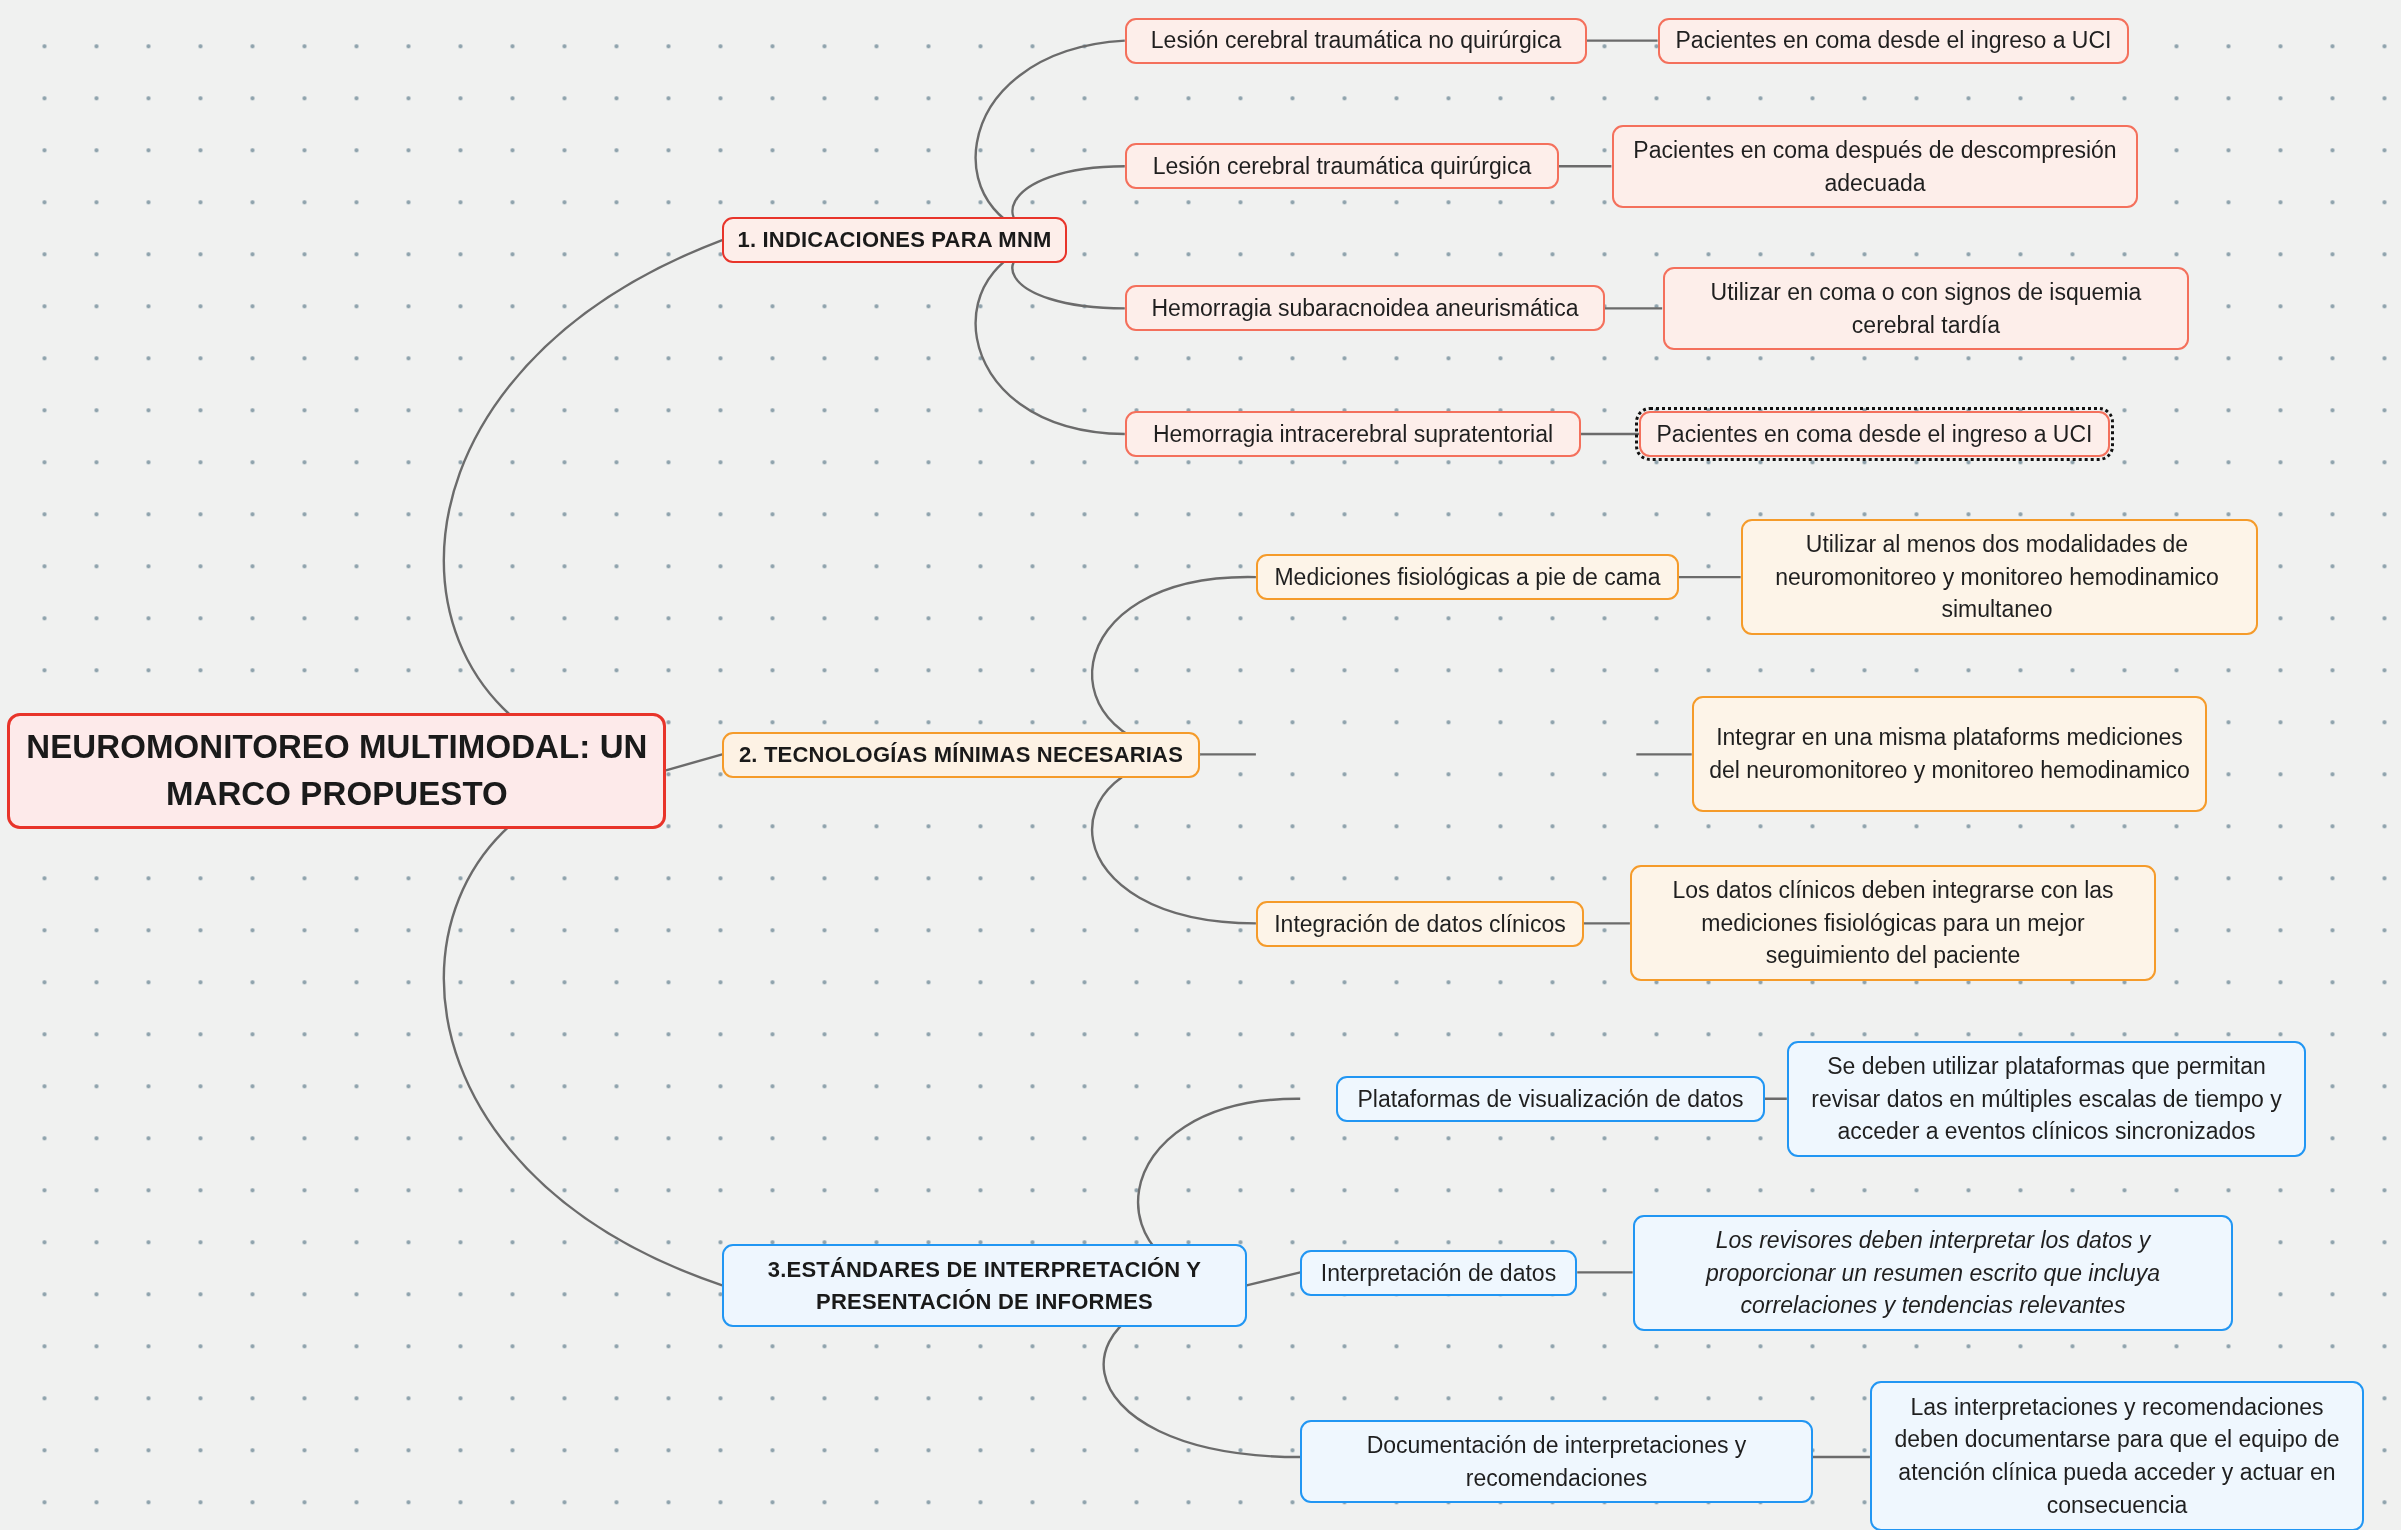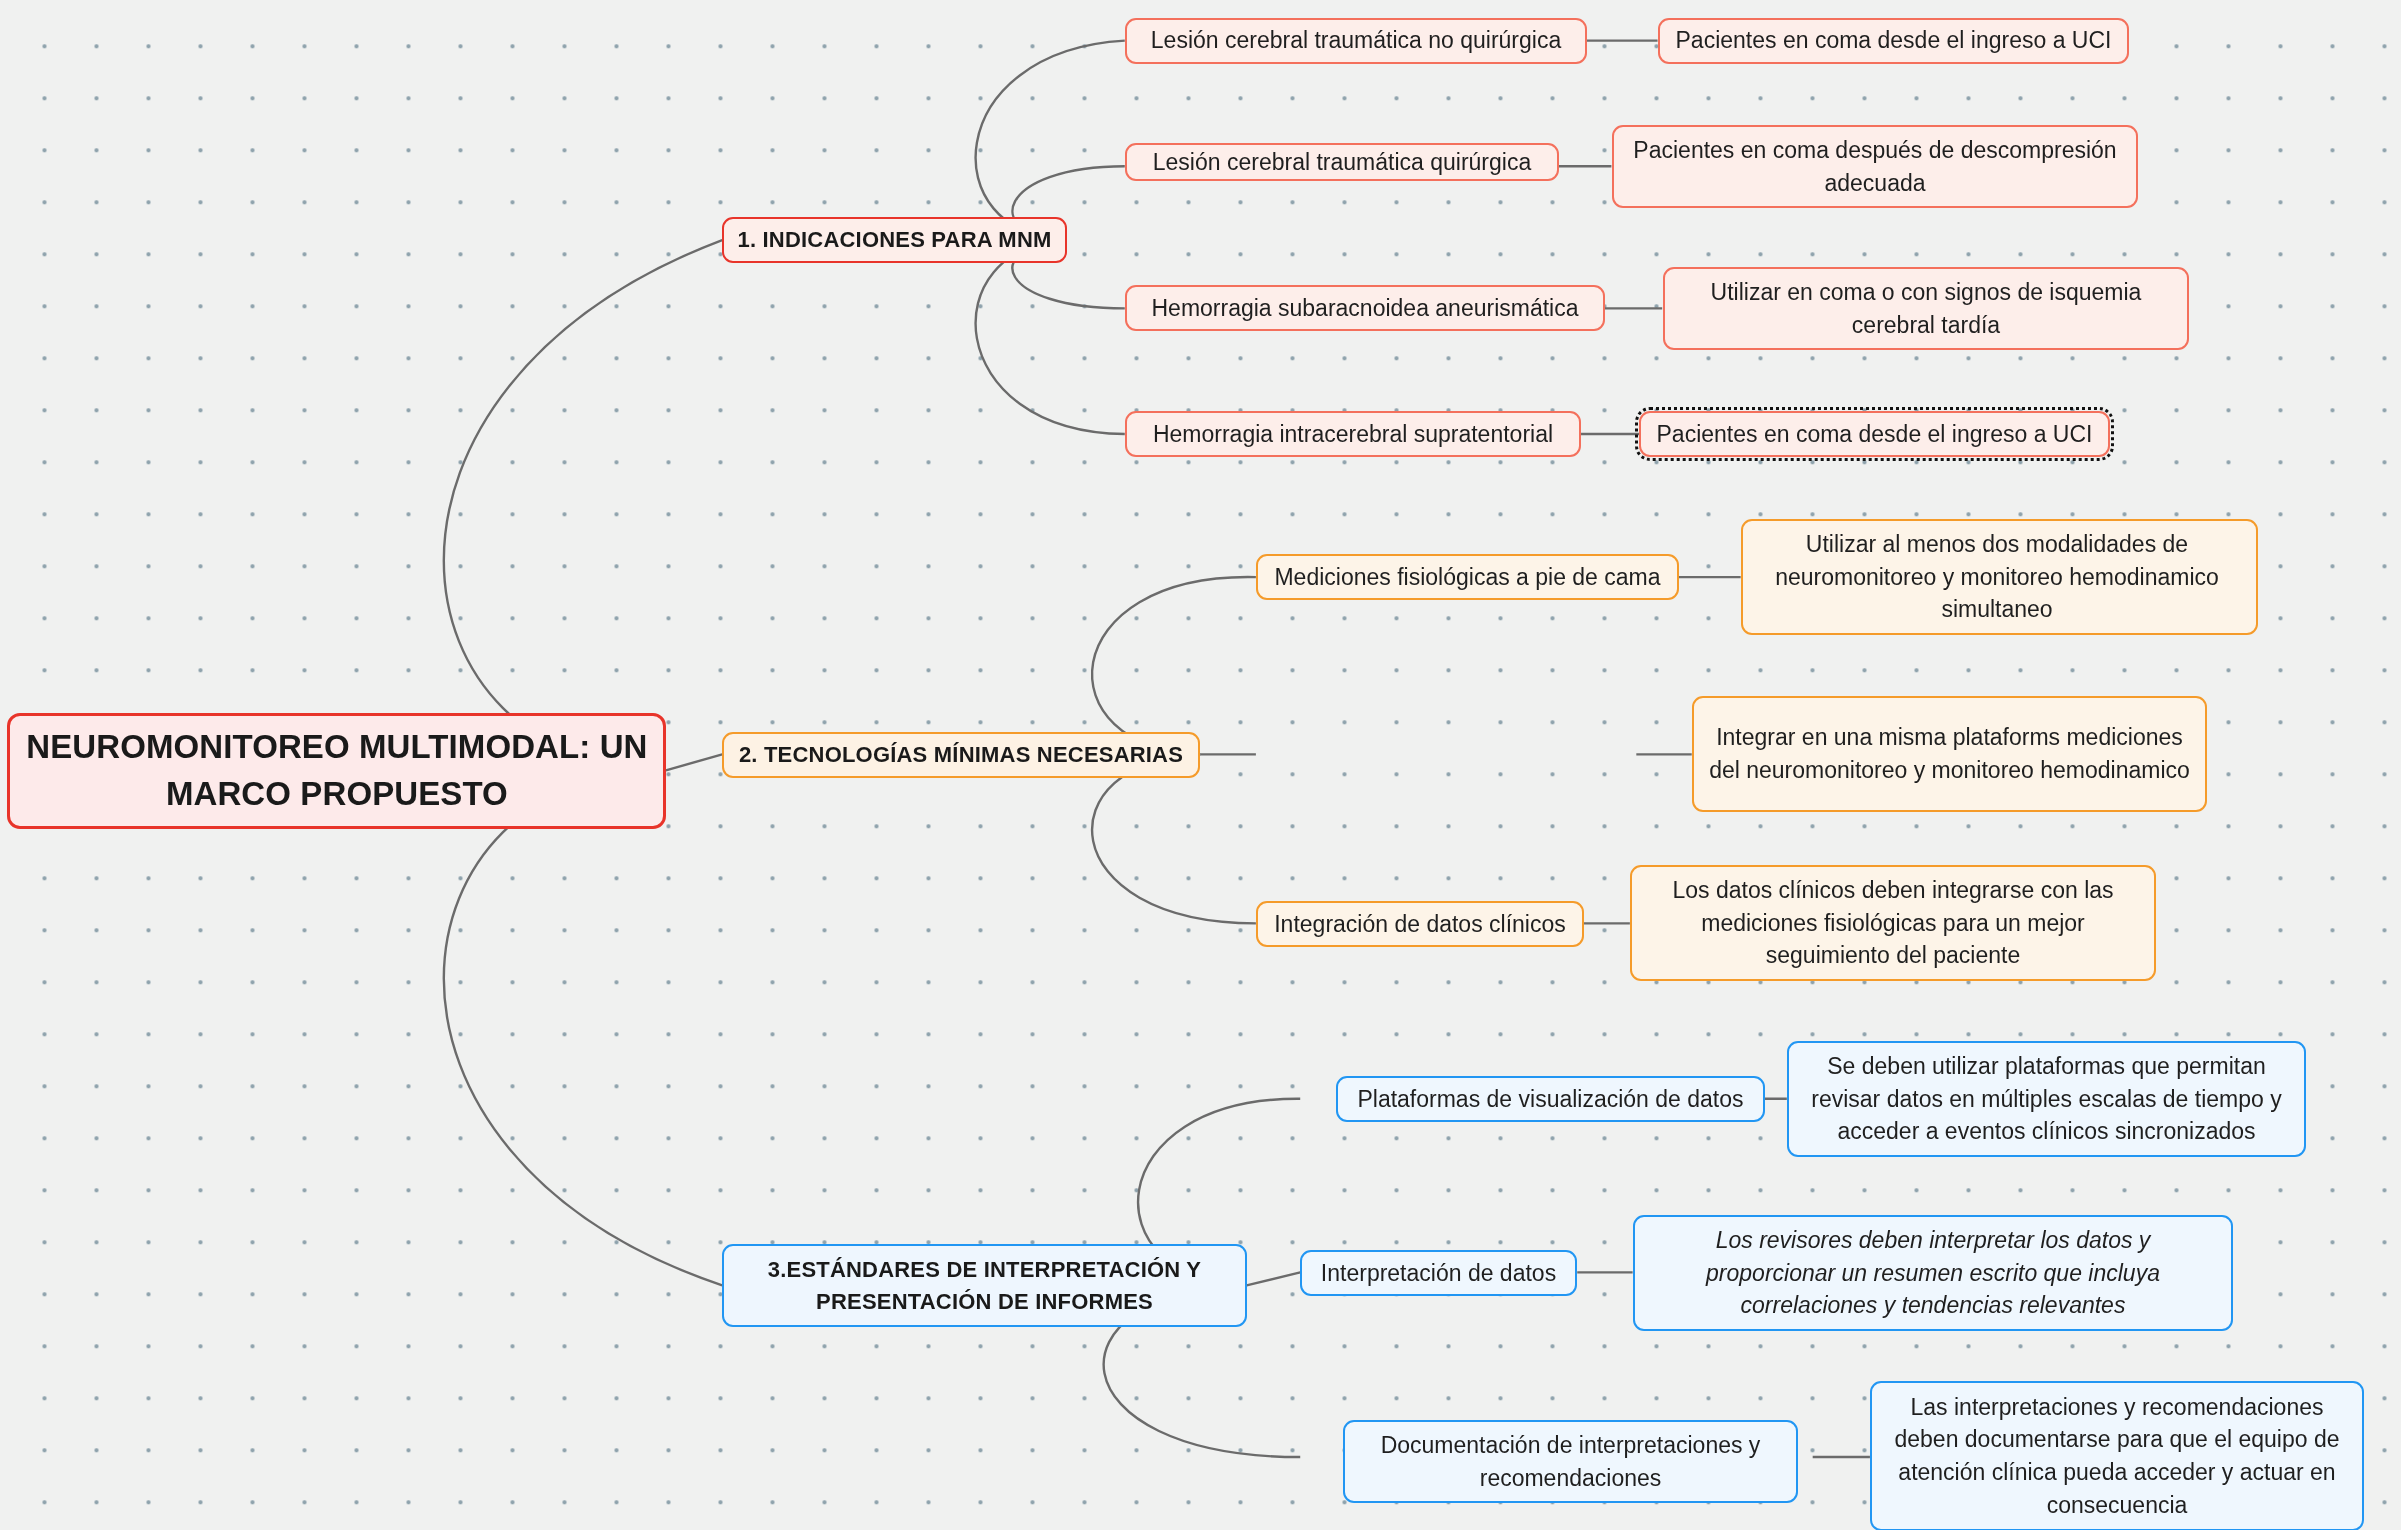--- a/index.html
+++ b/index.html
@@ -157,21 +157,21 @@
     <span>1. INDICACIONES PARA MNM</span>
   </div>
 
   <div class="node red-sub" style="left:1125px; top:17.5px; width:462px; height:46px;">
     <span>Lesión cerebral traumática no quirúrgica</span>
   </div>
   <div class="node red-leaf" style="left:1658px; top:17.5px; width:471px; height:46px;">
     <span>Pacientes en coma desde el ingreso a UCI</span>
   </div>
 
-  <div class="node red-sub" style="left:1125px; top:143px; width:434px; height:38px;">
+  <div class="node red-sub" style="left:1125px; top:143px; width:434px; height:46px;">
     <span>Lesión cerebral traumática quirúrgica</span>
   </div>
   <div class="node red-leaf" style="left:1612px; top:125px; width:526px; height:83px;">
     <span>Pacientes en coma después de descompresión adecuada</span>
   </div>
 
   <div class="node red-sub" style="left:1125px; top:285px; width:480px; height:46px;">
     <span>Hemorragia subaracnoidea aneurismática</span>
   </div>
   <div class="node red-leaf" style="left:1663px; top:267px; width:526px; height:83px;">
@@ -218,21 +218,21 @@
     <span>Se deben utilizar plataformas que permitan revisar datos en múltiples escalas de tiempo y acceder a eventos clínicos sincronizados</span>
   </div>
 
   <div class="node blue-sub" style="left:1300px; top:1250px; width:277px; height:46px;">
     <span>Interpretación de datos</span>
   </div>
   <div class="node blue-leaf" style="left:1633px; top:1215px; width:600px; height:116px;font-style:italic;">
     <span>Los revisores deben interpretar los datos y proporcionar un resumen escrito que incluya correlaciones y tendencias relevantes</span>
   </div>
 
-  <div class="node blue-sub" style="left:1300px; top:1420px; width:455px; height:83px;margin-left:43px;">
+  <div class="node blue-sub" style="left:1300px; top:1420px; width:513px; height:83px;">
     <span>Documentación de interpretaciones y recomendaciones</span>
   </div>
   <div class="node blue-leaf" style="left:1870px; top:1381px; width:494px; height:150px;">
     <span>Las interpretaciones y recomendaciones deben documentarse para que el equipo de atención clínica pueda acceder y actuar en consecuencia</span>
   </div>
 
 </div>
 
 
 </body></html>

